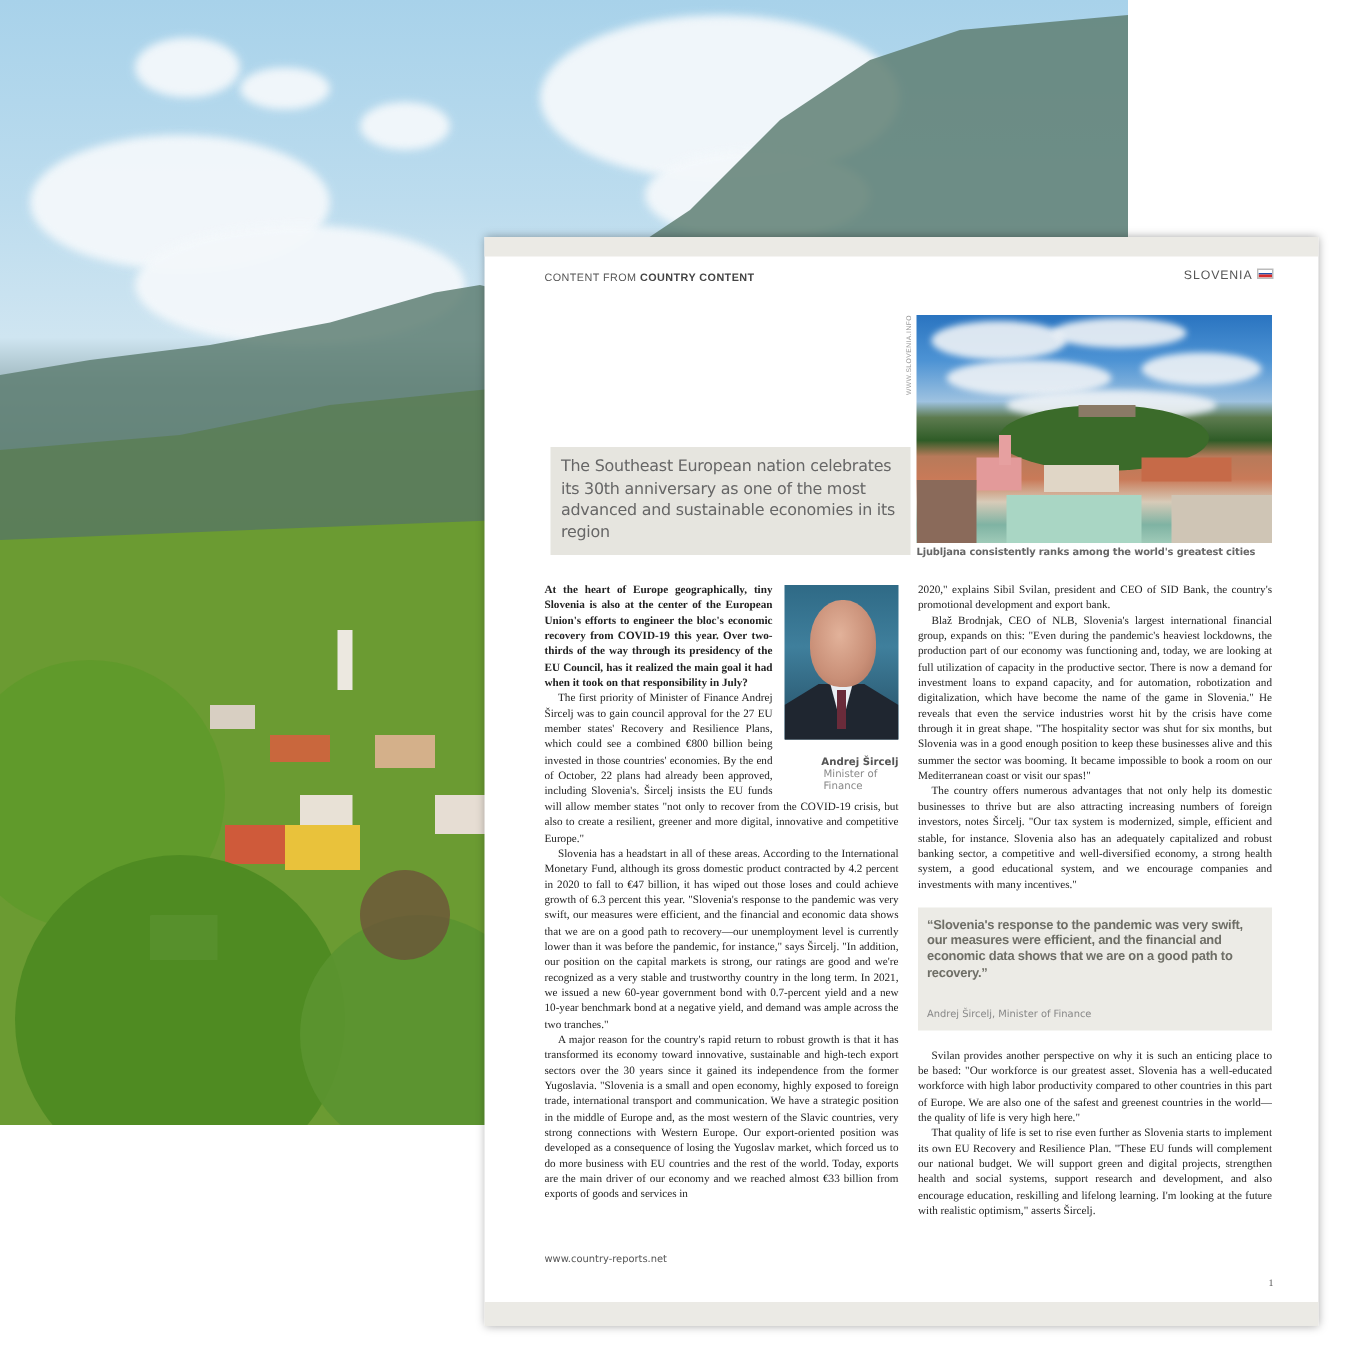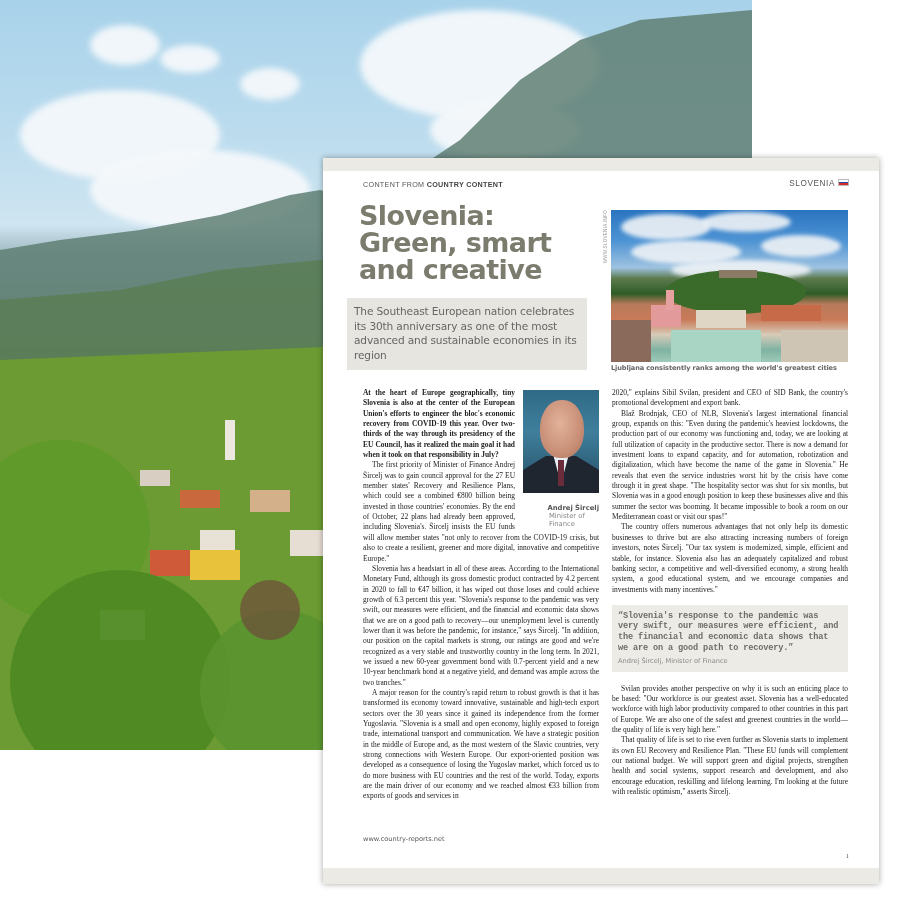--- a/index.html
+++ b/index.html
@@ -35,21 +35,21 @@
   }
   .flag { display: inline-block; width: 11px; height: 7px; border: 0.5px solid #bbb; position: relative; overflow: hidden; }
   .flag span { display: block; width: 100%; height: 33.4%; }
 
   .title {
     position: absolute; left: 36px; top: 44px; width: 240px;
     font-family: "DejaVu Sans", sans-serif; font-weight: bold; color: #7b7b6e;
     font-size: 27px; line-height: 27px; letter-spacing: -0.6px;
   }
   .subtitle-box {
-    position: absolute; left: 24px; top: 140px; width: 240px; height: 72px;
+    position: absolute; left: 44px; top: 140px; width: 240px; height: 72px;
     background: #e6e5df; padding: 6px 7px;
     font-family: "DejaVu Sans", sans-serif; color: #666; font-size: 10.6px; line-height: 14.6px; letter-spacing: -0.15px;
   }
 
   .credit-vertical {
     position: absolute; left: 280px; top: 52px; writing-mode: vertical-rl; transform: rotate(180deg);
     font-family: "Liberation Sans", sans-serif; font-size: 4.5px; color: #999; letter-spacing: .3px;
   }
   .city-photo {
     position: absolute; left: 288px; top: 52px; width: 237px; height: 152px; overflow: hidden;
@@ -76,22 +76,22 @@
   .portrait .face { position: absolute; left: 17px; top: 10px; width: 44px; height: 58px; border-radius: 48% 48% 45% 45%; background: radial-gradient(ellipse at 45% 40%, #e2b29a 0%, #c98f77 60%, #a8705c 100%); }
   .portrait .suit { position: absolute; left: 0; top: 66px; width: 76px; height: 40px; background: #1f2630; clip-path: polygon(0 35%, 30% 0, 70% 0, 100% 35%, 100% 100%, 0 100%); }
   .portrait .shirt { position: absolute; left: 30px; top: 64px; width: 16px; height: 30px; background: #e9eef3; clip-path: polygon(0 0, 100% 0, 50% 100%); }
   .portrait .tie { position: absolute; left: 35px; top: 70px; width: 6px; height: 26px; background: #6a2b3a; }
   .pname { font-family: "DejaVu Sans", sans-serif; font-weight: bold; font-size: 6.8px; color: #555; margin-top: 11px; text-indent: 0; text-align: right; line-height: 8px; }
   .ptitle { font-family: "DejaVu Sans", sans-serif; font-size: 6.8px; color: #888; text-indent: 0; text-align: left; line-height: 8px; padding-left: 26px; }
 
   .quote-box {
     margin: 10px 0 12px 0; background: #ecebe6; padding: 6px 6px 5px 6px; text-indent: 0;
   }
-  .quote-text { font-family: Liberation Mono, monospace; font-weight: bold; color: #6e6e66; font-size: 8.6px; line-height: 10.6px; text-align: left; letter-spacing: -0.15px; }
-  .quote-attr { font-family: "DejaVu Sans", sans-serif; color: #888; font-size: 6.6px; margin-top: 3px; text-align: left; }
+  .quote-text { font-family: Liberation Sans, sans-serif; font-weight: bold; color: #6e6e66; font-size: 8.6px; line-height: 10.6px; text-align: left; letter-spacing: -0.15px; }
+  .quote-attr { font-family: "DejaVu Sans", sans-serif; color: #888; font-size: 6.6px; margin-top: 18px; text-align: left; }
 
   .footer-url { position: absolute; left: 40px; bottom: 41px; font-family: "DejaVu Sans", sans-serif; font-size: 6.6px; color: #555; }
   .page-num { position: absolute; right: 30px; bottom: 25px; font-family: "Liberation Serif", serif; font-size: 6.6px; color: #555; }
 </style>
 </head>
 <body>
 
 <div class="bg-photo">
   <div class="cloud" style="left:90px;top:25px;width:70px;height:40px;"></div>
   <div class="cloud" style="left:160px;top:45px;width:60px;height:28px;"></div>
@@ -130,21 +130,20 @@
   </div>
   <div class="header-right">
     <span>SLOVENIA</span>
     <span class="flag">
       <span style="background:#ffffff"></span>
         <span style="background:#1f4fa8"></span>
         <span style="background:#d62b2b"></span>
     </span>
   </div>
 
-  <h1 class="title">Slovenia: Green, smart and creative</h1>
   <div class="subtitle-box">The Southeast European nation celebrates its 30th anniversary as one of the most advanced and sustainable economies in its region</div>
 
   <div class="credit-vertical">WWW.SLOVENIA.INFO</div>
   <div class="city-photo">
     <div class="cl" style="left:10px;top:4px;width:90px;height:26px;"></div>
     <div class="cl" style="left:90px;top:2px;width:90px;height:20px;"></div>
     <div class="cl" style="left:20px;top:30px;width:110px;height:24px;"></div>
     <div class="cl" style="left:150px;top:25px;width:80px;height:22px;"></div>
     <div class="cl" style="left:60px;top:50px;width:140px;height:20px;"></div>
     <svg width="237" height="152" style="position:absolute;left:0;top:0;">

